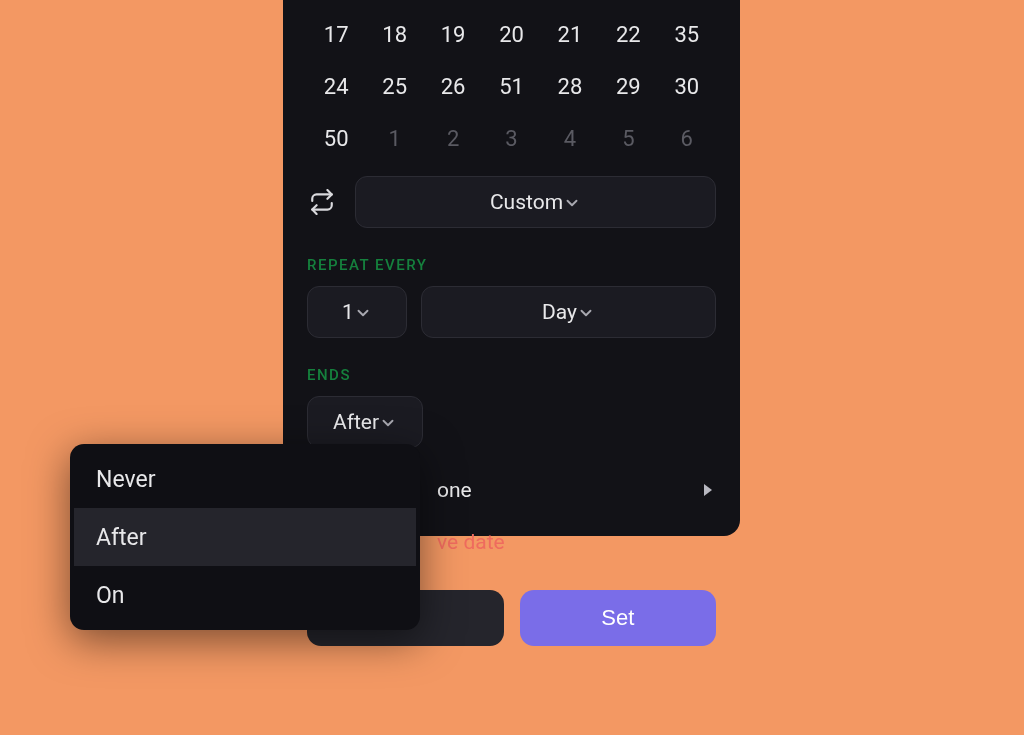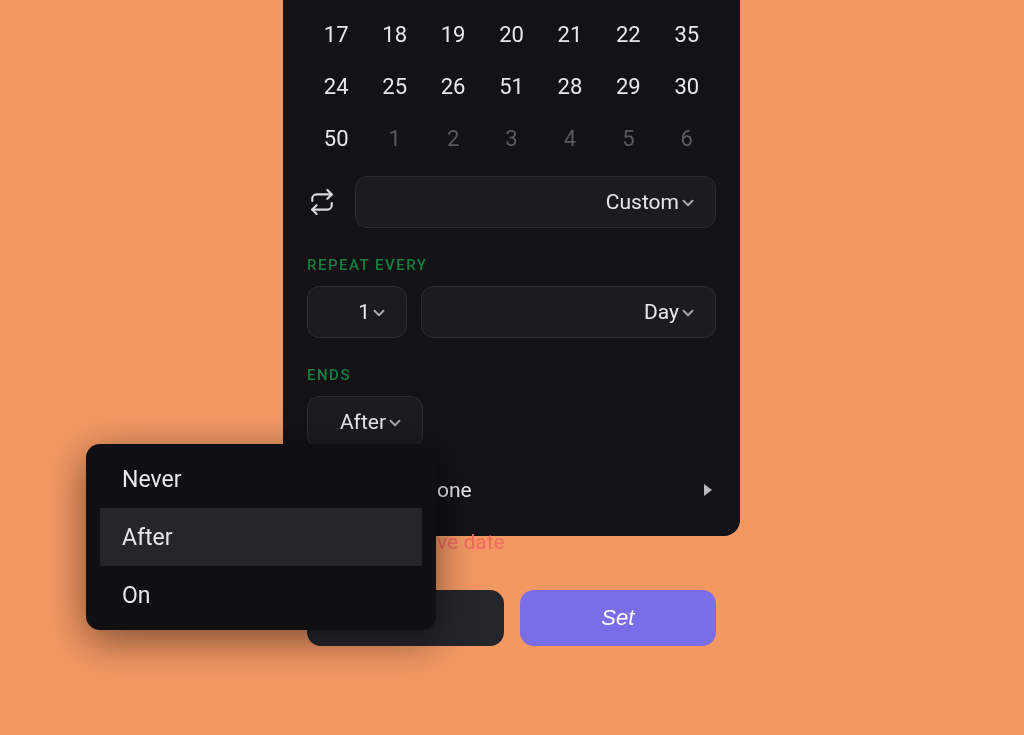--- a/index.html
+++ b/index.html
@@ -53,21 +53,21 @@
     align-items: center;
     justify-content: center;
   }
   .select {
     background: #1b1b22;
     border: 1px solid #2c2c34;
     border-radius: 12px;
     height: 52px;
     display: flex;
     align-items: center;
-    justify-content: flex-end;
+    justify-content: center;
     padding: 0 18px;
     font-size: 21px;
     color: #e8e8ea;
     cursor: pointer;
   }
   .select.flex { flex: 1; }
   .chev { width: 18px; height: 18px; color: #a8a8b0; }
   .section-label {
     font-size: 15px;
     letter-spacing: 1.5px;
@@ -103,33 +103,32 @@
   .btn {
     flex: 1;
     height: 56px;
     border-radius: 14px;
     display: flex;
     align-items: center;
     justify-content: center;
     font-size: 22px;
     cursor: pointer;
     border: none;
-    font-style: italic;
   }
   .btn.cancel { background: #25252c; color: #e8e8ea; }
   .btn.primary { background: #7a6de8; color: #ffffff; }
   .dropdown {
     position: absolute;
-    left: 86px;
+    left: 70px;
     top: 444px;
     width: 350px;
     background: #0f0f14;
     border-radius: 14px;
     box-shadow: 0 10px 40px rgba(0,0,0,0.5);
-    padding: 6px 14px;
+    padding: 6px 4px;
     overflow: hidden;
   }
   .dropdown-item {
     height: 58px;
     display: flex;
     align-items: center;
     padding: 0 22px;
     font-size: 23px;
     color: #e8e8ea;
     cursor: pointer;

